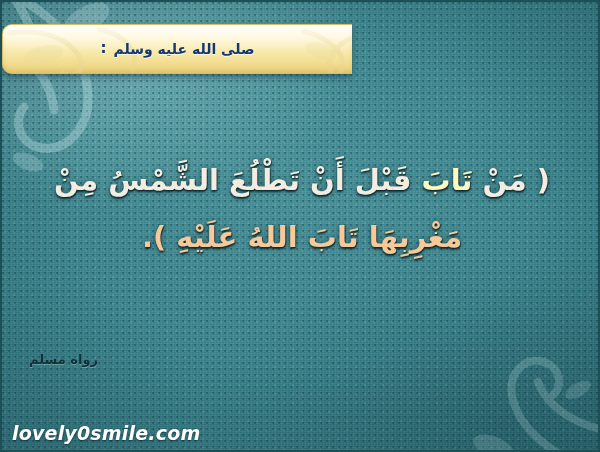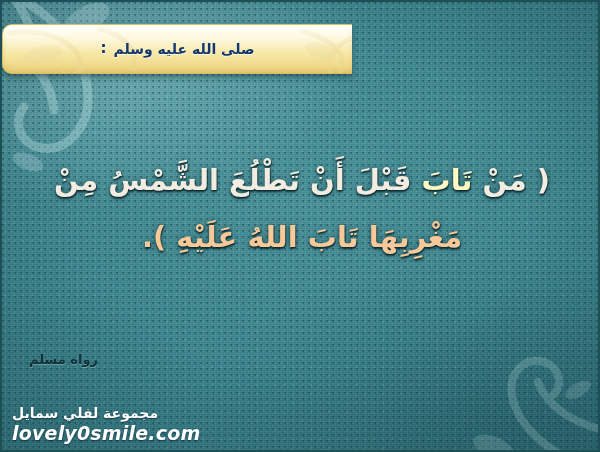--- a/index.html
+++ b/index.html
@@ -250,17 +250,16 @@
   <div id="hadith">
     <div class="hadith-line" id="hadith-line-1">
       <span>( مَنْ </span><span class="hl">تَابَ</span><span> قَبْلَ أَنْ تَطْلُعَ الشَّمْسُ مِنْ</span>
     </div>
     <div class="hadith-line" id="hadith-line-2">مَغْرِبِهَا تَابَ اللهُ عَلَيْهِ ).</div>
   </div>
 
   <div id="narrator">رواه مسلم</div>
 
   <div id="footer">
-    <div id="footer-ar">مجموعة لفلي سمايل</div>
     <div id="footer-url">lovely0smile.com</div>
   </div>
 
 </div>
 
 </body></html>

